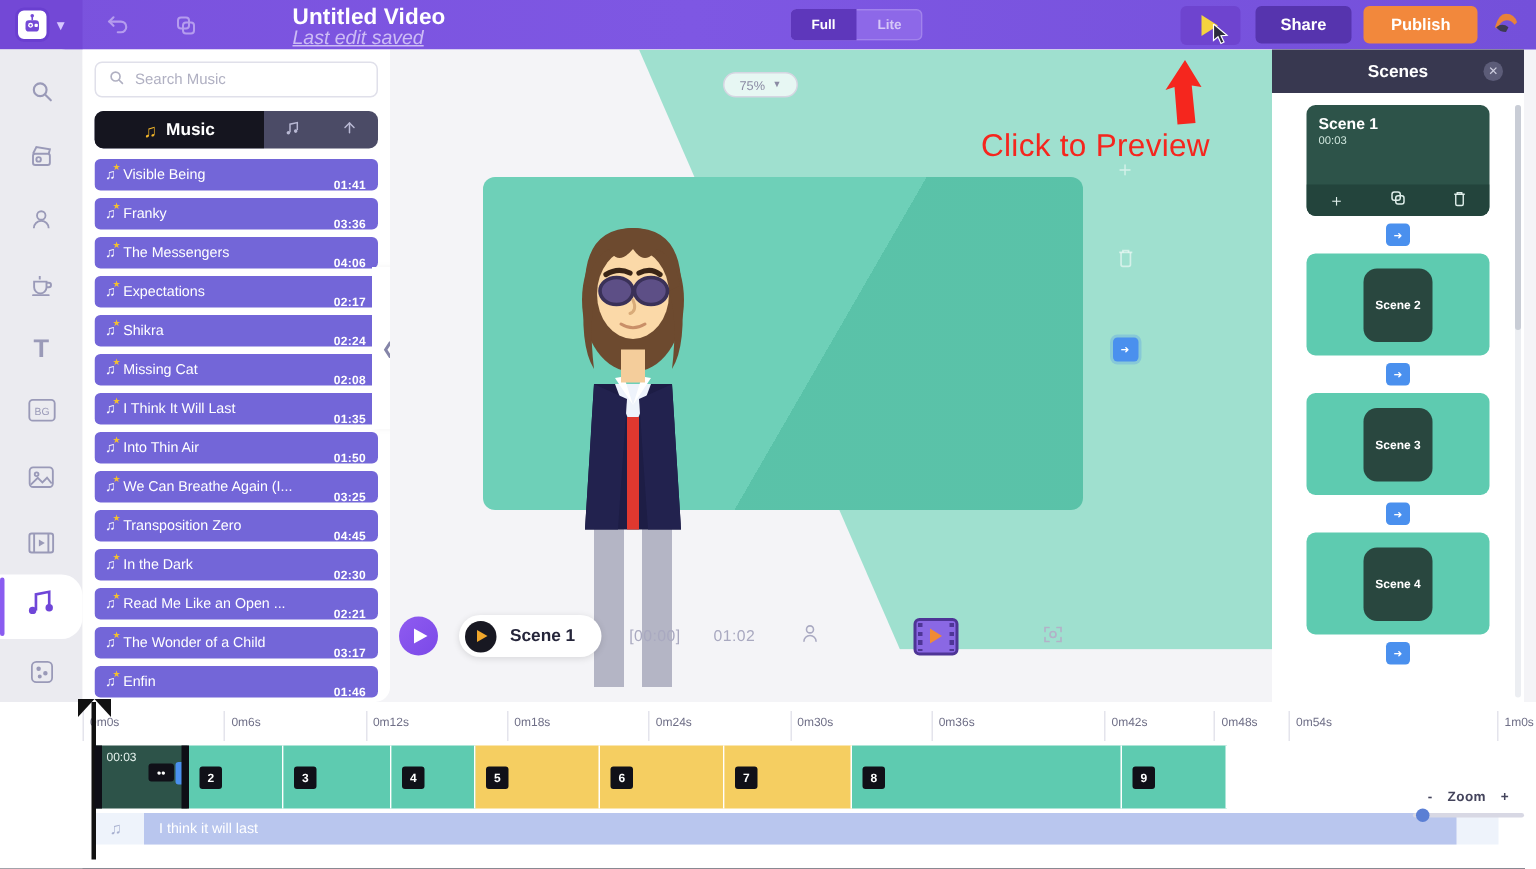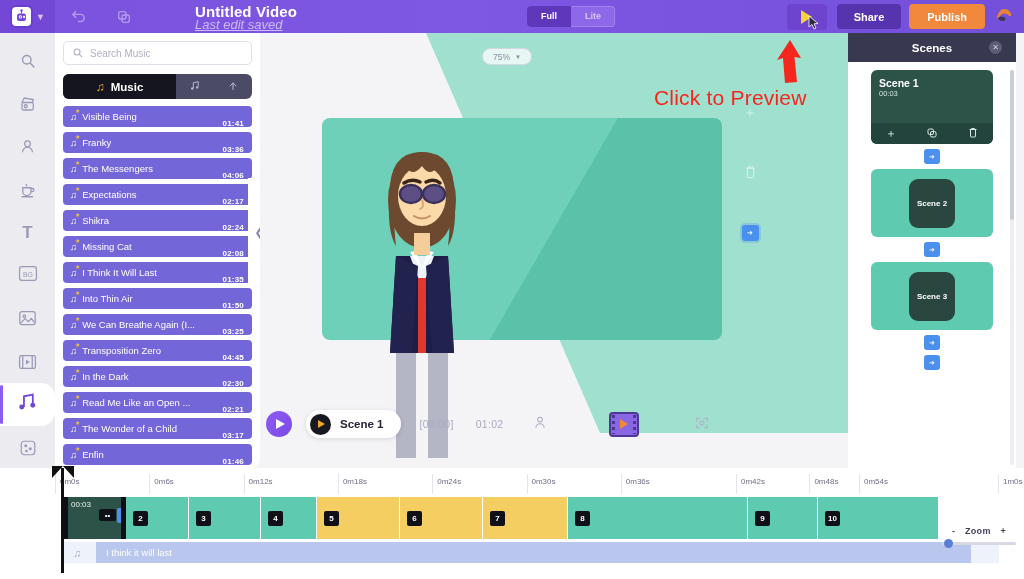--- a/index.html
+++ b/index.html
@@ -718,20 +718,23 @@
       </div>
       <div class="add-between">➜</div>
       <div class="scene-thumb">
         <span class="scene-tag">Scene 2</span>
       </div>
       <div class="add-between">➜</div>
       <div class="scene-thumb">
         <span class="scene-tag">Scene 3</span>
       </div>
       <div class="add-between">➜</div>
+      <div class="scene-thumb">
+        <span class="scene-tag">Scene 4</span>
+      </div>
       <div class="add-between">➜</div>
       <div class="scroll-track">
         <div class="scroll-thumb"></div>
       </div>
     </div>
   </div>
 
   <div class="timeline">
     <div class="tl-left-strip"></div>
     <div class="ruler">
@@ -795,23 +798,20 @@
         </div>
         <div class="clip" style="width: 85px; background: rgb(245, 206, 97);">
           <span class="num">7</span>
         </div>
         <div class="clip" style="width: 180px; background: rgb(94, 203, 176);">
           <span class="num">8</span>
         </div>
         <div class="clip" style="width: 70px; background: rgb(94, 203, 176);">
           <span class="num">9</span>
         </div>
-        <div class="clip" style="width: 121px; background: rgb(94, 203, 176);">
-          <span class="num">10</span>
-        </div>
       </div>
     <div class="audio-row">
       <span class="audio-ic">♫</span>
       <div class="audio-fill">
         <span>I think it will last</span>
       </div>
     </div>
     <div class="zoom-ctl">
       <div class="lbl">
         <span>-</span>

